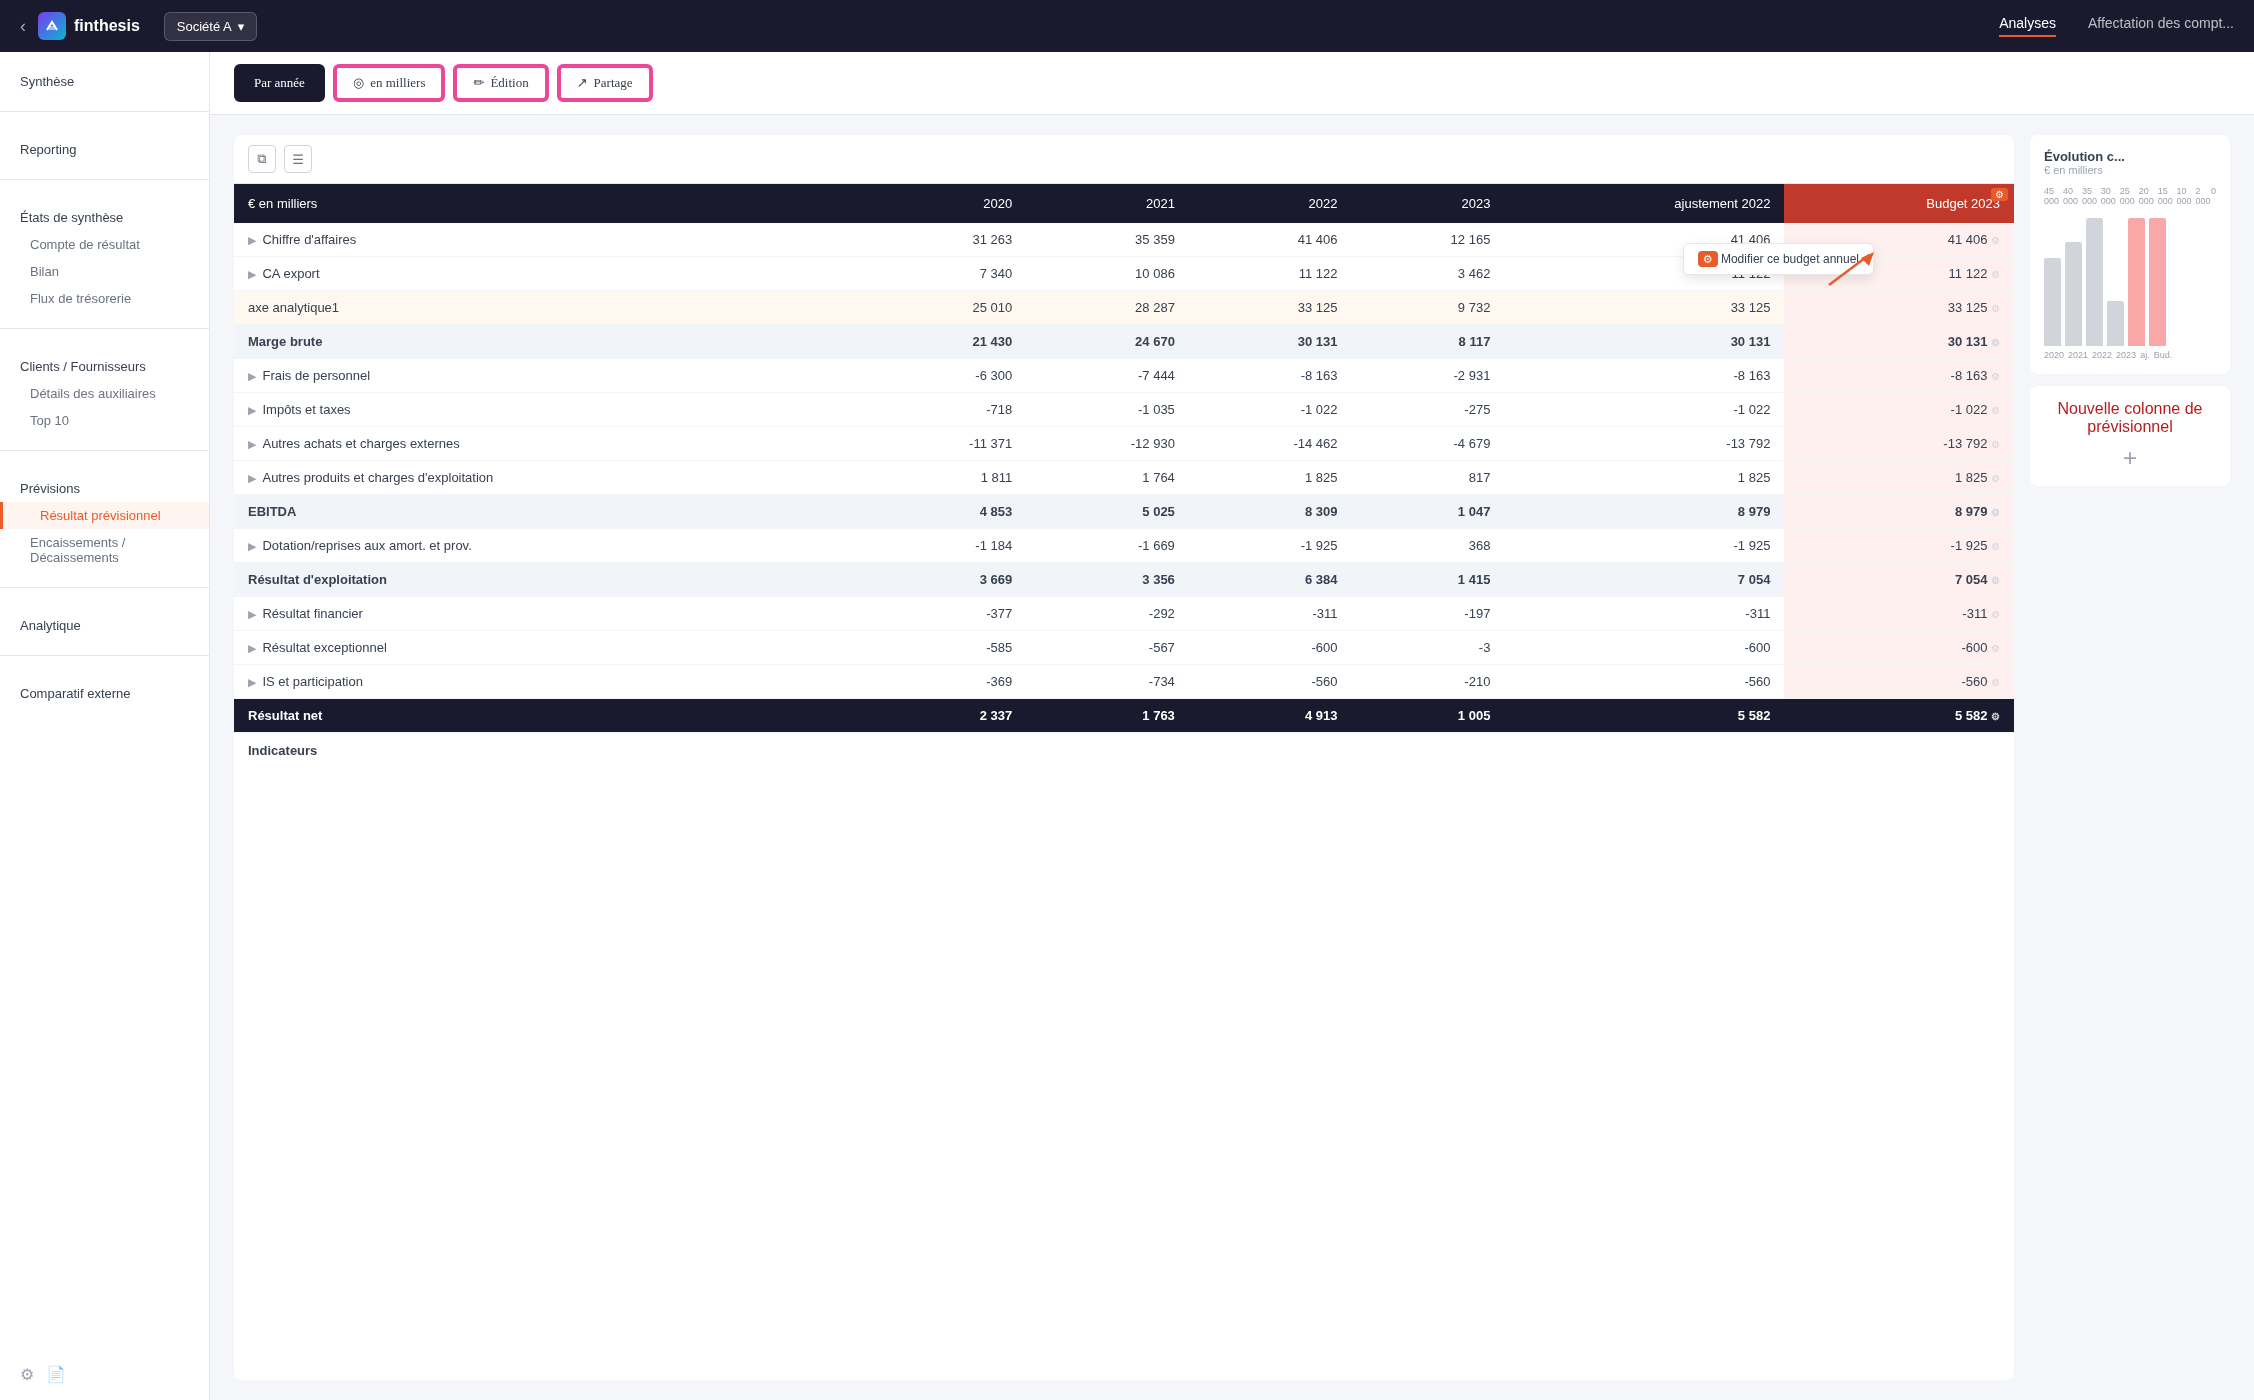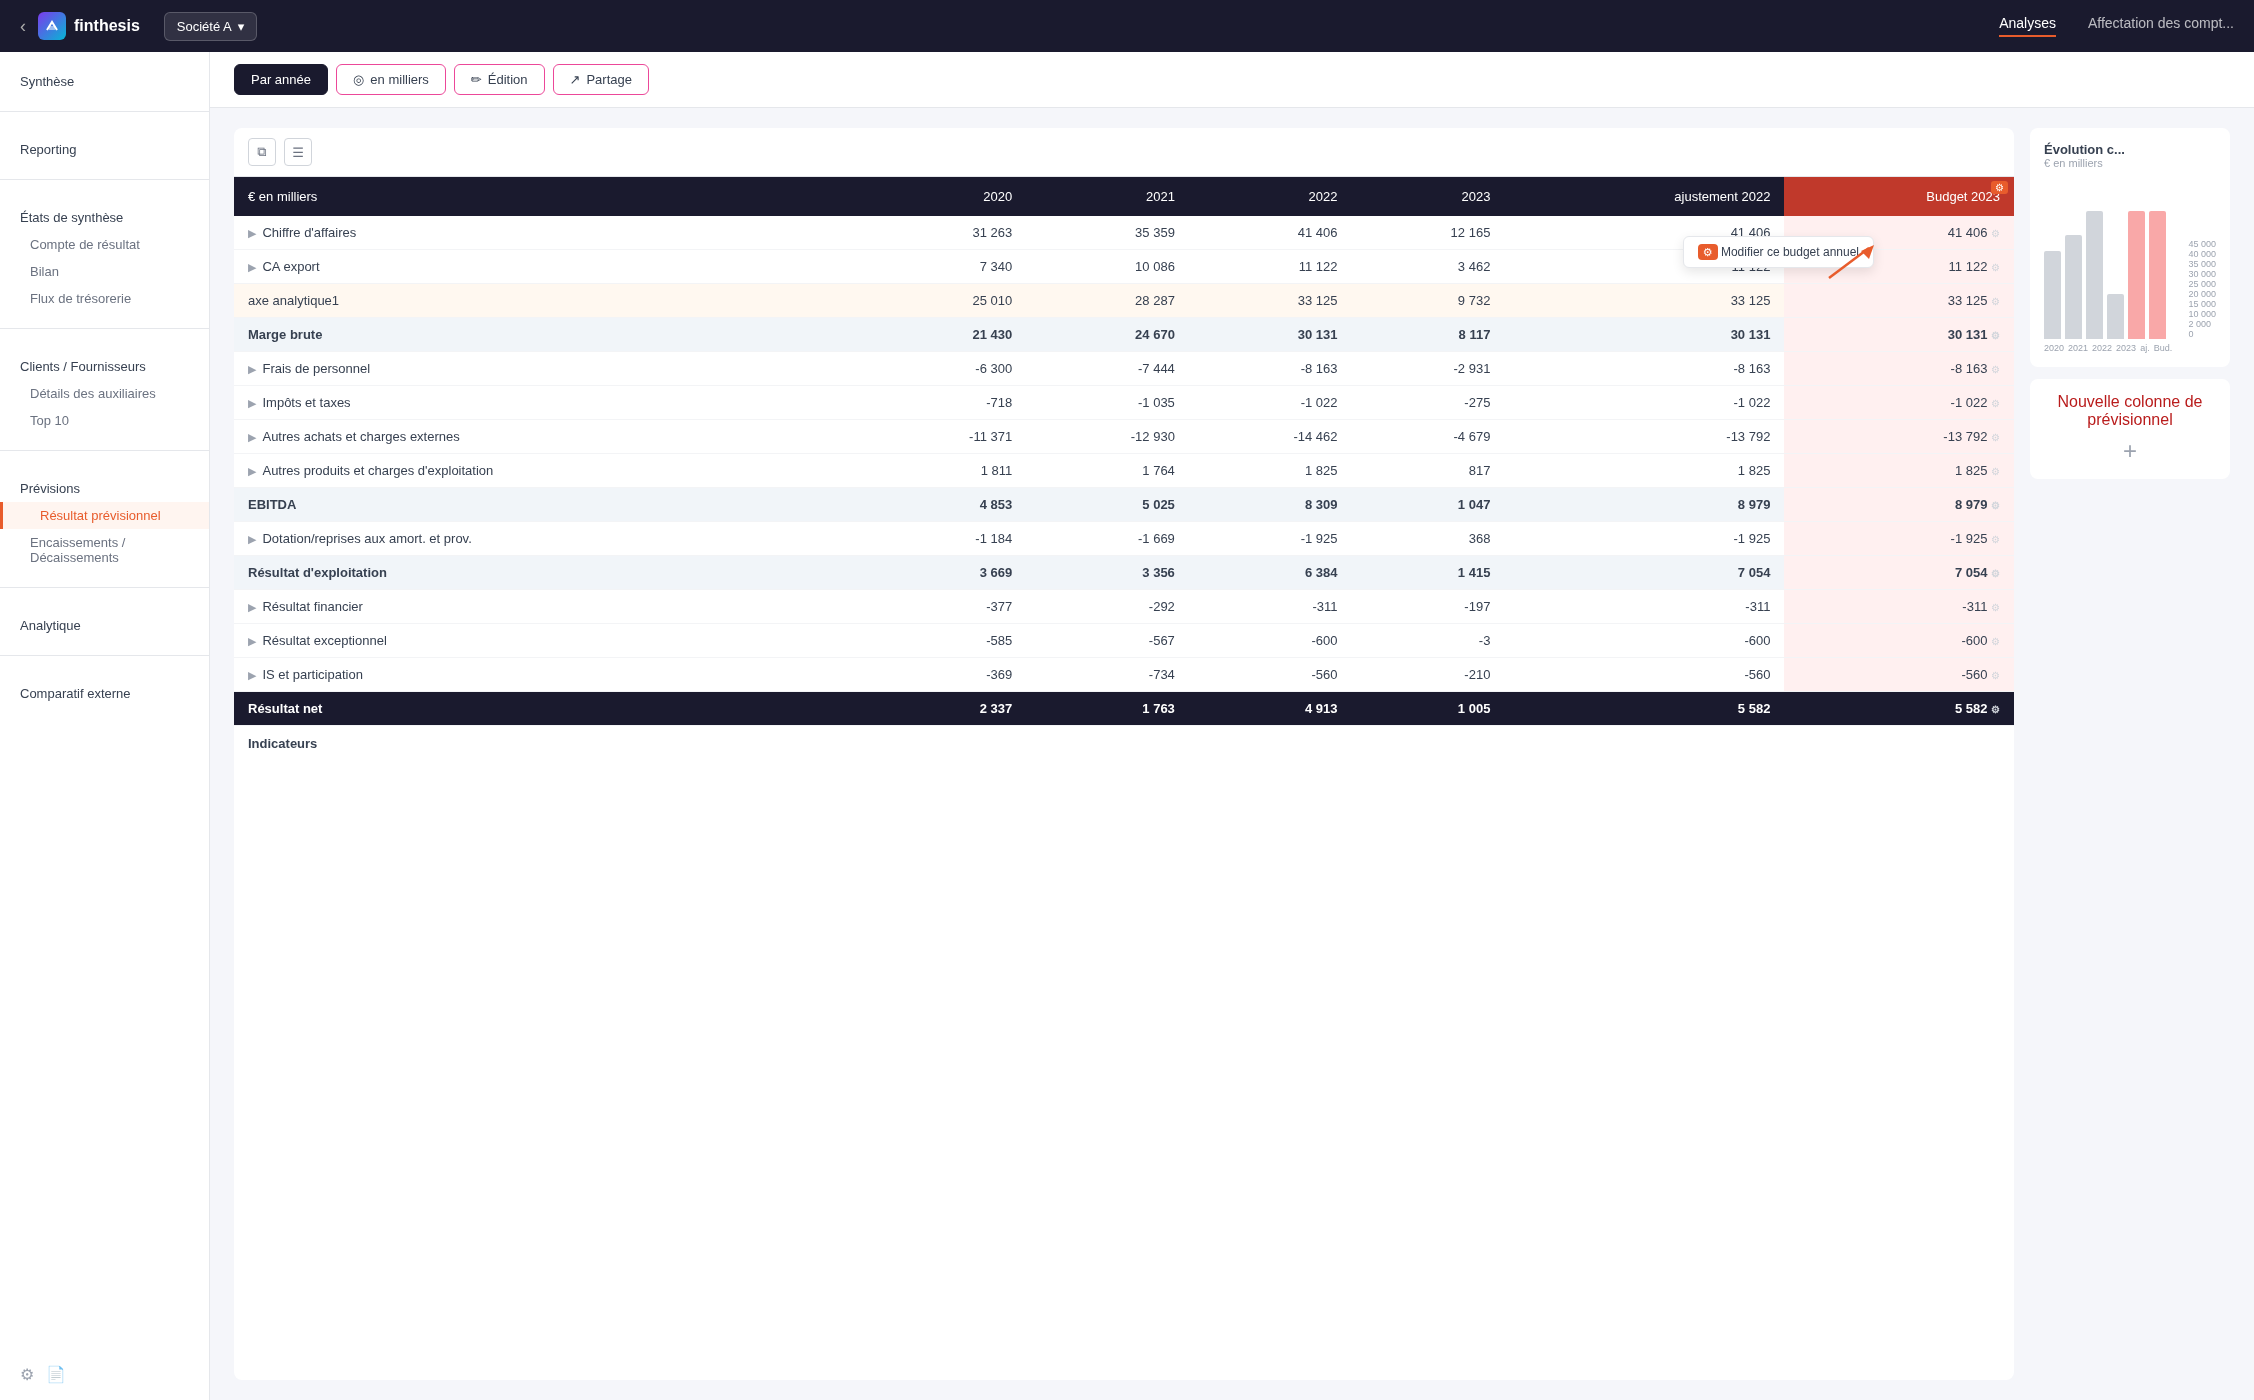--- a/index.html
+++ b/index.html
@@ -81,28 +81,29 @@
       background: white;
       border-bottom: 1px solid #e5e7eb;
       padding: 12px 24px;
       display: flex;
       gap: 8px;
       flex-shrink: 0;
     }
     .toolbar-btn {
       padding: 7px 16px;
       border-radius: 6px;
-      border: 1px solid #ec4899;
+      border: 4px solid #ec4899;
       background: white;
       font-size: 13px;
       color: #374151;
       cursor: pointer;
       display: flex;
       align-items: center;
       gap: 6px;
+      font-family: Liberation Serif, serif;
     }
     .toolbar-btn.active { background: #1a1a2e; color: white; border-color: #1a1a2e; }
 
     
     .table-container { flex: 1; overflow: auto; padding: 20px 24px; display: flex; gap: 16px; }
     .table-wrapper { flex: 1; background: white; border-radius: 8px; overflow: auto; position: relative; }
     .table-toolbar { padding: 10px 14px; display: flex; gap: 8px; border-bottom: 1px solid #e5e7eb; }
     .table-toolbar-icon { width: 28px; height: 28px; border: 1px solid #d1d5db; border-radius: 4px; display: flex; align-items: center; justify-content: center; cursor: pointer; font-size: 13px; color: #6b7280; }
 
     table { width: 100%; border-collapse: collapse; font-size: 13px; }
@@ -461,21 +462,21 @@
           <div class="evolution-sub">€ en milliers</div>
           <div style="position:relative;">
             <div style="display:flex;align-items:flex-end;gap:4px;height:160px;margin-right:50px;">
               <div style="background:#d1d5db;border-radius:2px 2px 0 0;flex:1;height:55%;"></div>
               <div style="background:#d1d5db;border-radius:2px 2px 0 0;flex:1;height:65%;"></div>
               <div style="background:#d1d5db;border-radius:2px 2px 0 0;flex:1;height:80%;"></div>
               <div style="background:#d1d5db;border-radius:2px 2px 0 0;flex:1;height:28%;"></div>
               <div style="background:#f9a8a8;border-radius:2px 2px 0 0;flex:1;height:80%;"></div>
               <div style="background:#f9a8a8;border-radius:2px 2px 0 0;flex:1;height:80%;"></div>
             </div>
-            <div style="position:absolute;right:0;top:0;height:160px;display:flex;flex-direction:column;justify-content:flex-end;">
+            <div style="position:absolute;right:0;top:0;height:160px;display:flex;flex-direction:row;justify-content:flex-start;">
               <span style="font-size:9px;color:#9ca3af;">45 000</span>
               <span style="font-size:9px;color:#9ca3af;">40 000</span>
               <span style="font-size:9px;color:#9ca3af;">35 000</span>
               <span style="font-size:9px;color:#9ca3af;">30 000</span>
               <span style="font-size:9px;color:#9ca3af;">25 000</span>
               <span style="font-size:9px;color:#9ca3af;">20 000</span>
               <span style="font-size:9px;color:#9ca3af;">15 000</span>
               <span style="font-size:9px;color:#9ca3af;">10 000</span>
               <span style="font-size:9px;color:#9ca3af;">2 000</span>
               <span style="font-size:9px;color:#9ca3af;">0</span>

